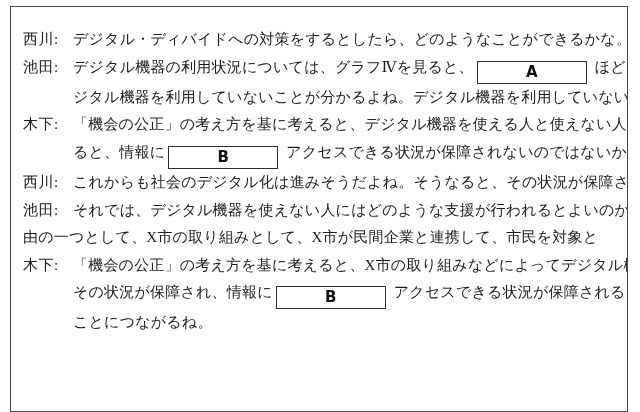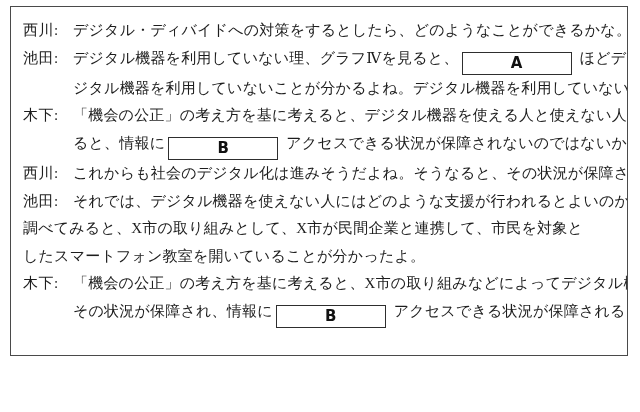--- a/index.html
+++ b/index.html
@@ -13,24 +13,24 @@
     position: relative;
     font-family: "Liberation Serif", "DejaVu Serif", serif;
     color: #1d1d1d;
     overflow: hidden;
   }
   .frame {
     position: absolute;
     left: 10px;
     top: 6px;
     width: 618px;
-    height: 350px;
+    height: 406px;
     border: 1px solid #4a4a4a;
     box-sizing: border-box;
-    padding: 10px 6px 0 12px;
+    padding: 19px 6px 0 12px;
     background: #ffffff;
     overflow: hidden;
   }
   .utterance {
     display: flex;
     align-items: flex-start;
   }
   .speaker {
     flex: 0 0 50px;
     font-size: 15px;
@@ -72,21 +72,21 @@
 <div class="frame">
     <div class="utterance">
       <div class="speaker">西川:</div>
       <div class="speech">
         <div class="line"><span>デジタル・ディバイドへの対策をするとしたら、どのようなことができるかな。</span></div>
       </div>
     </div>
     <div class="utterance">
       <div class="speaker">池田:</div>
       <div class="speech">
-        <div class="line"><span>デジタル機器を利用していない理、グラフⅣを見ると、</span><span class="blank-box">A</span><span>ほどデ</span></div>
+        <div class="line"><span>デジタル機器の利用状況については、グラフⅣを見ると、</span><span class="blank-box">A</span><span>ほどデ</span></div>
         <div class="line"><span>ジタル機器を利用していないことが分かるよね。デジタル機器を利用していない理</span></div>
       </div>
     </div>
     <div class="utterance">
       <div class="speaker">木下:</div>
       <div class="speech">
         <div class="line"><span>「機会の公正」の考え方を基に考えると、デジタル機器を使える人と使えない人がい</span></div>
         <div class="line"><span>ると、情報に</span><span class="blank-box">B</span><span>アクセスできる状況が保障されないのではないかな。</span></div>
       </div>
     </div>
@@ -97,24 +97,24 @@
       </div>
     </div>
     <div class="utterance">
       <div class="speaker">池田:</div>
       <div class="speech">
         <div class="line"><span>それでは、デジタル機器を使えない人にはどのような支援が行われるとよいのかな。</span></div>
       </div>
     </div>
     <div class="utterance">
       <div class="speech">
-        <div class="line"><span>調べてみると、X市の取り組みとして、X市が民間企業と連携して、市民を対象と</span></div>
-        <div class="line"><span>したスマートフォン教室を開いていることが分かったよ。</span></div>
+        <div class="line"><span>由の一つとして、X市の取り組みとして、X市が民間企業と連携して、市民を対象と</span></div>
       </div>
     </div>
     <div class="utterance">
       <div class="speaker">木下:</div>
       <div class="speech">
         <div class="line"><span>「機会の公正」の考え方を基に考えると、X市の取り組みなどによってデジタル機器</span></div>
         <div class="line"><span>その状況が保障され、情報に</span><span class="blank-box">B</span><span>アクセスできる状況が保障される</span></div>
+        <div class="line"><span>ことにつながるね。</span></div>
       </div>
     </div>
   </div>
 
 </body></html>

